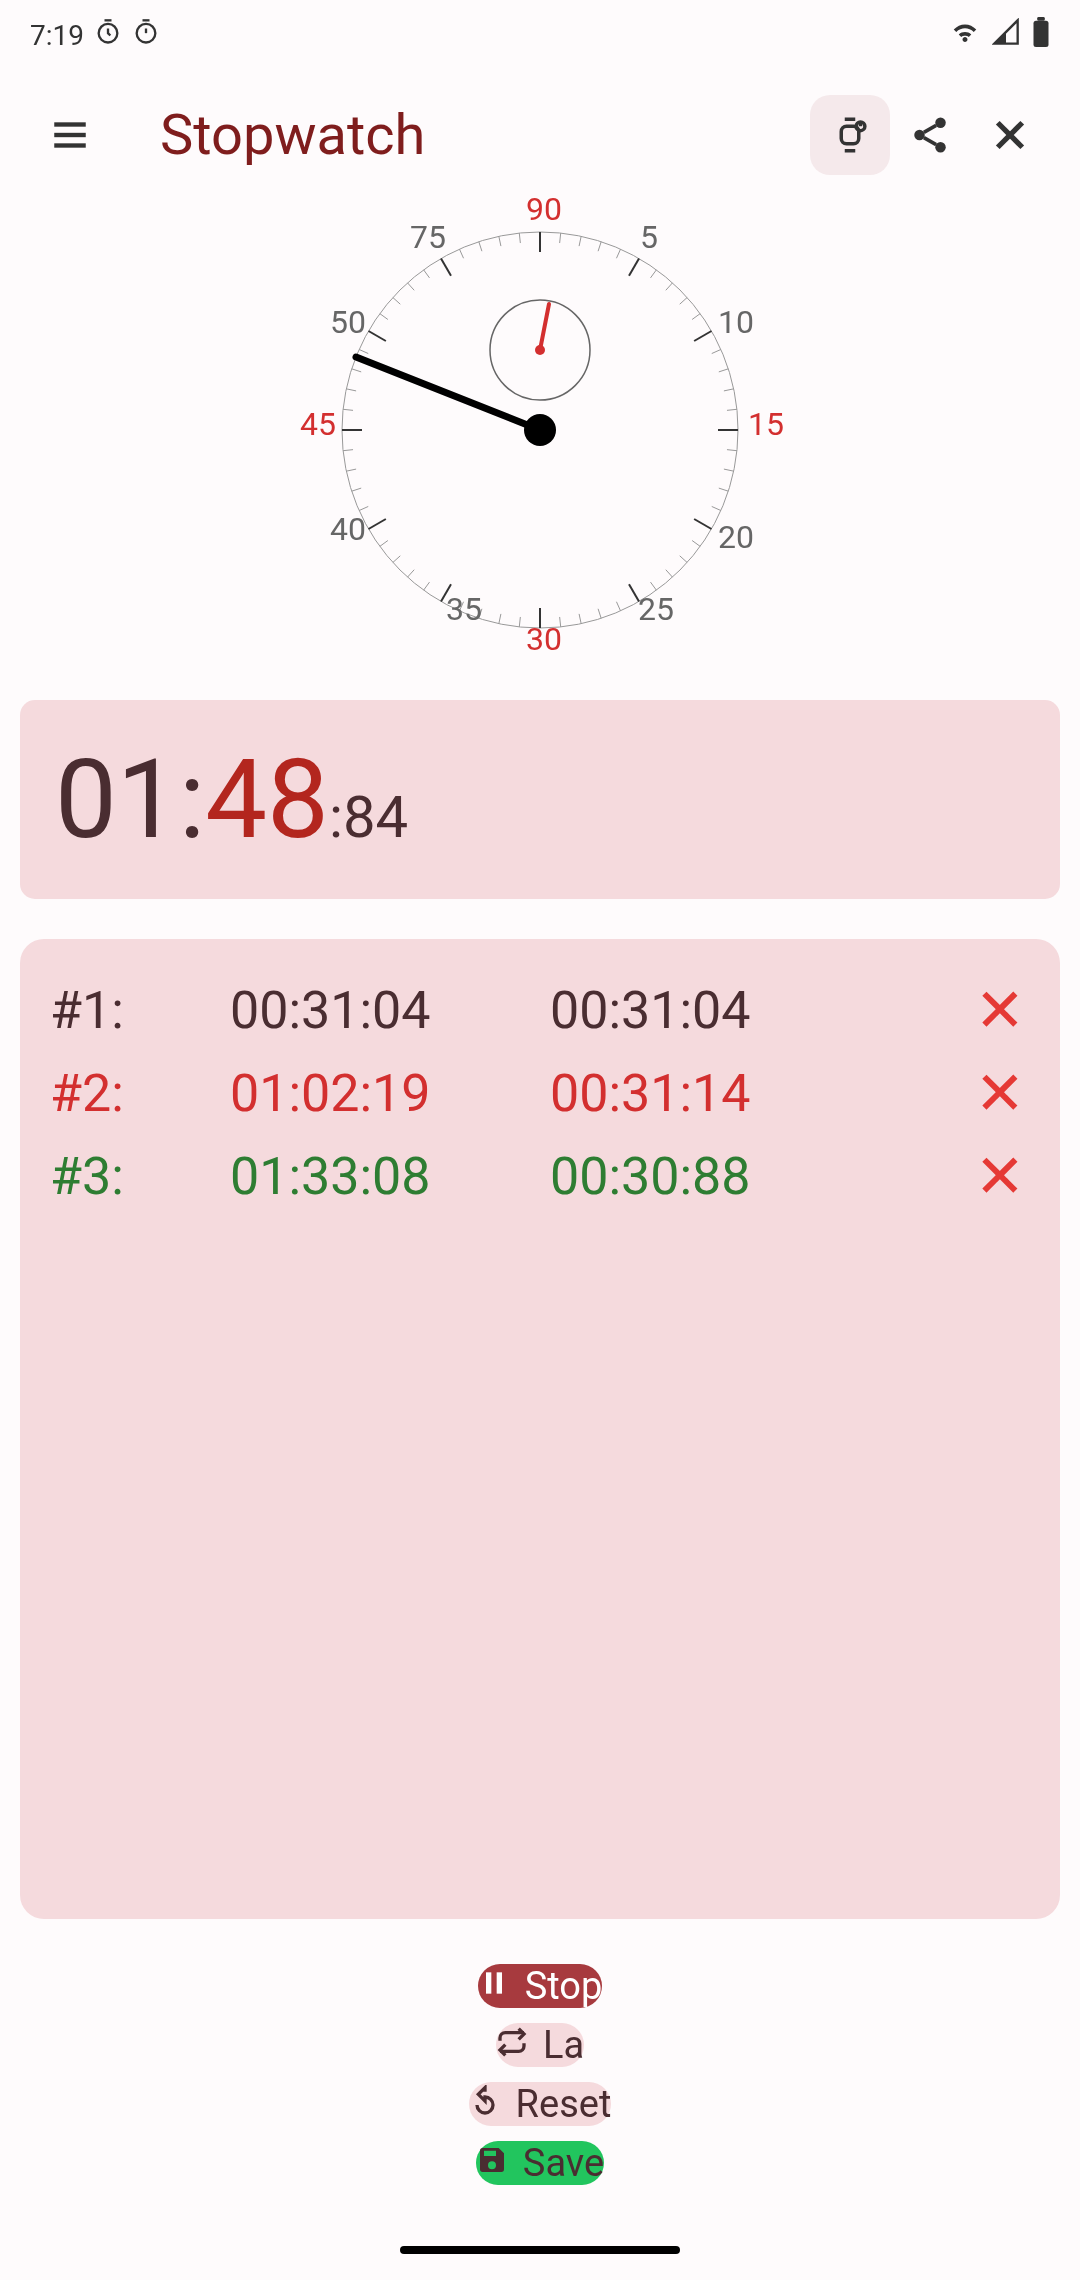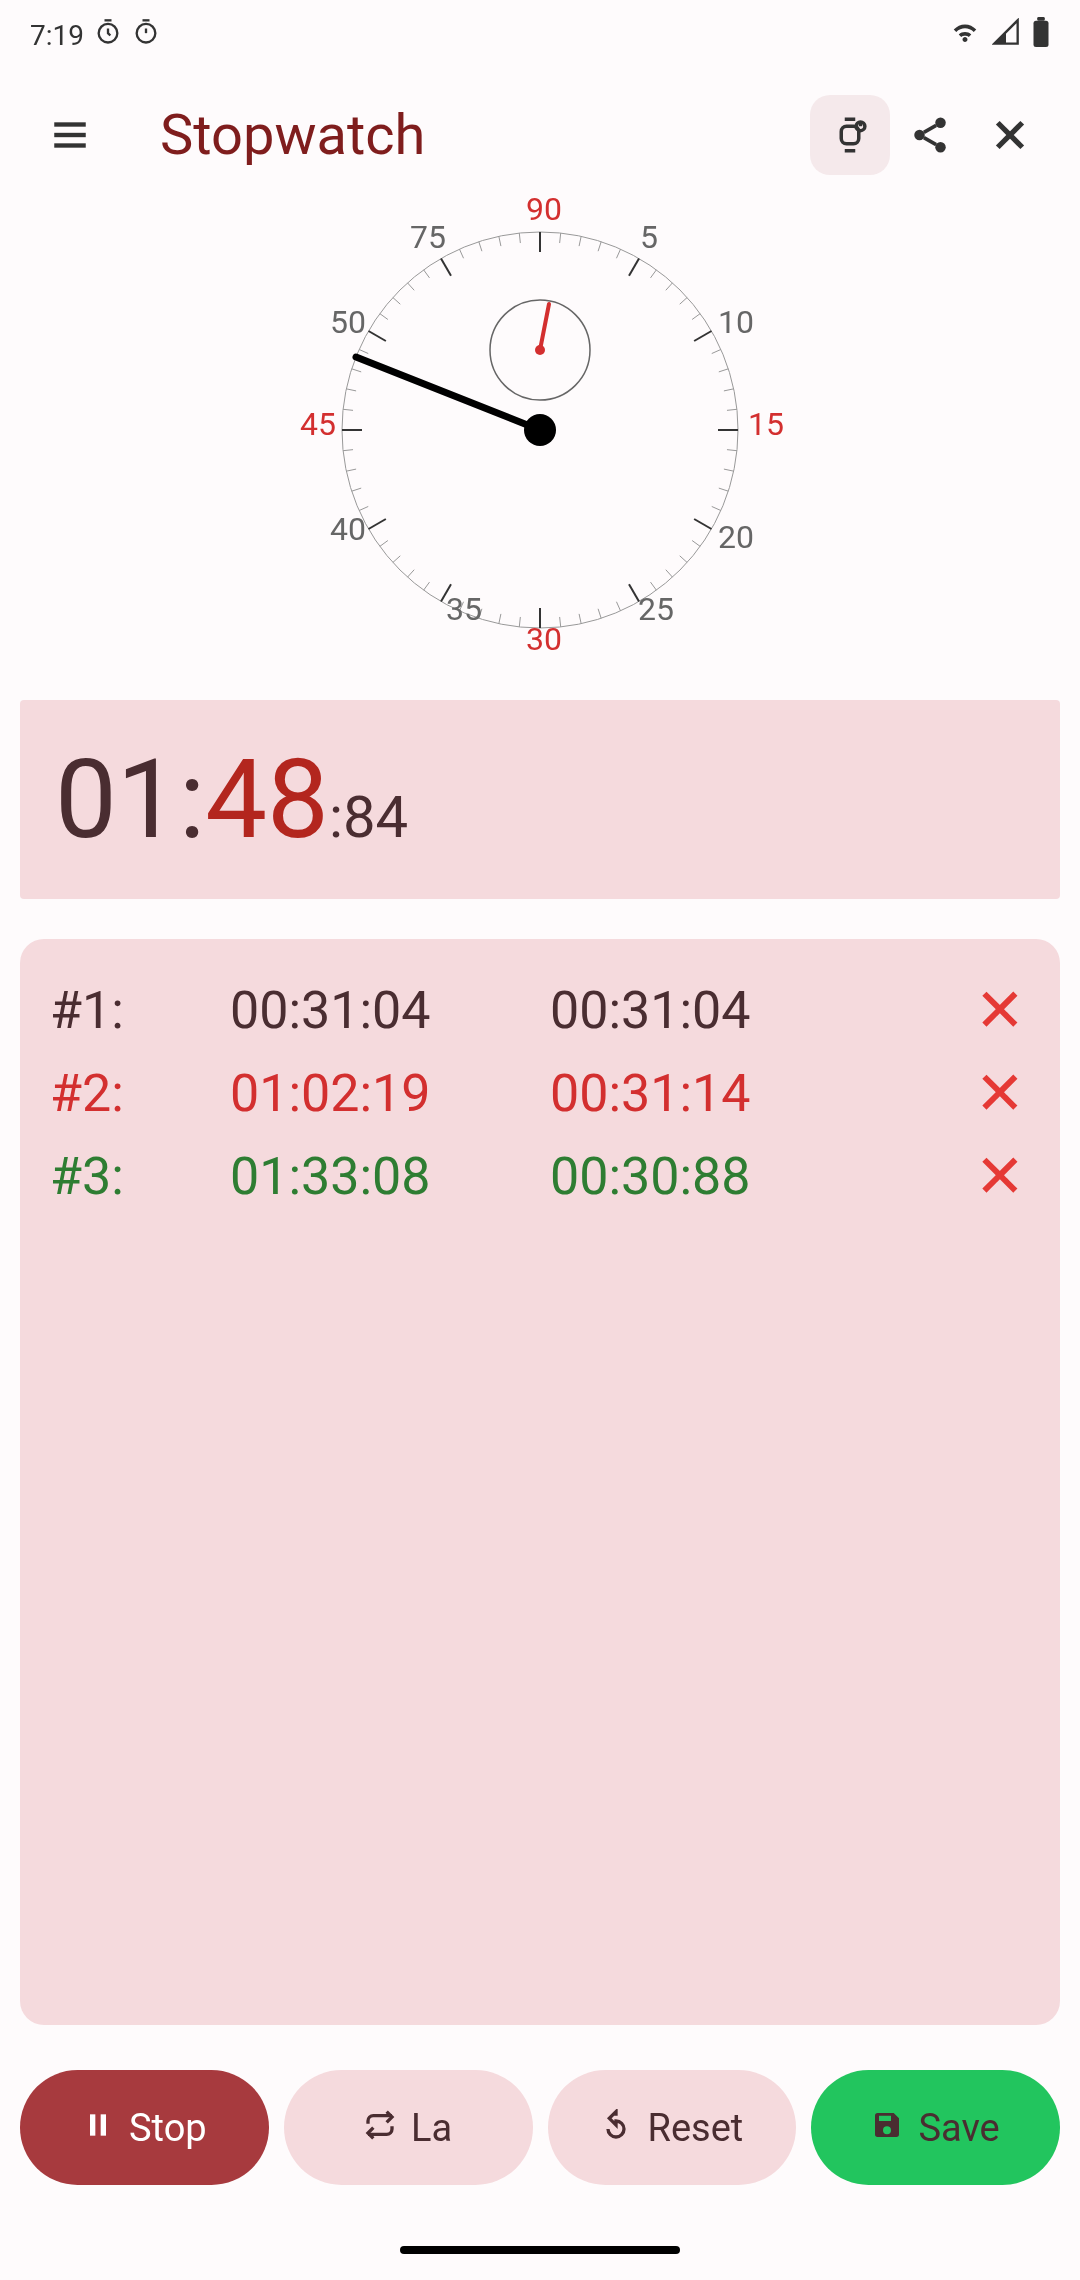--- a/index.html
+++ b/index.html
@@ -80,21 +80,21 @@
       position: absolute;
       font-size: 32px;
       color: #666;
     }
     .clock-label.red {
       color: #d32f2f;
     }
     .time-display {
       margin: 20px 20px;
       background: #f5dadd;
-      border-radius: 4px;
+      border-radius: 15px;
       padding: 35px 35px;
     }
     .time-text {
       font-size: 110px;
       font-weight: 400;
       display: flex;
       align-items: baseline;
     }
     .time-min {
       color: #4a2d31;
@@ -148,20 +148,21 @@
     .lap-row.green .lap-num,
     .lap-row.green .lap-time,
     .lap-row.green .lap-split {
       color: #2e7d32;
     }
     .actions {
       display: flex;
       align-items: center;
       padding: 25px 20px 35px 20px;
       gap: 15px;
+      flex-direction: column;
     }
     .action-btn {
       flex: 1;
       height: 115px;
       border-radius: 60px;
       display: flex;
       align-items: center;
       justify-content: center;
       gap: 15px;
       font-size: 38px;

